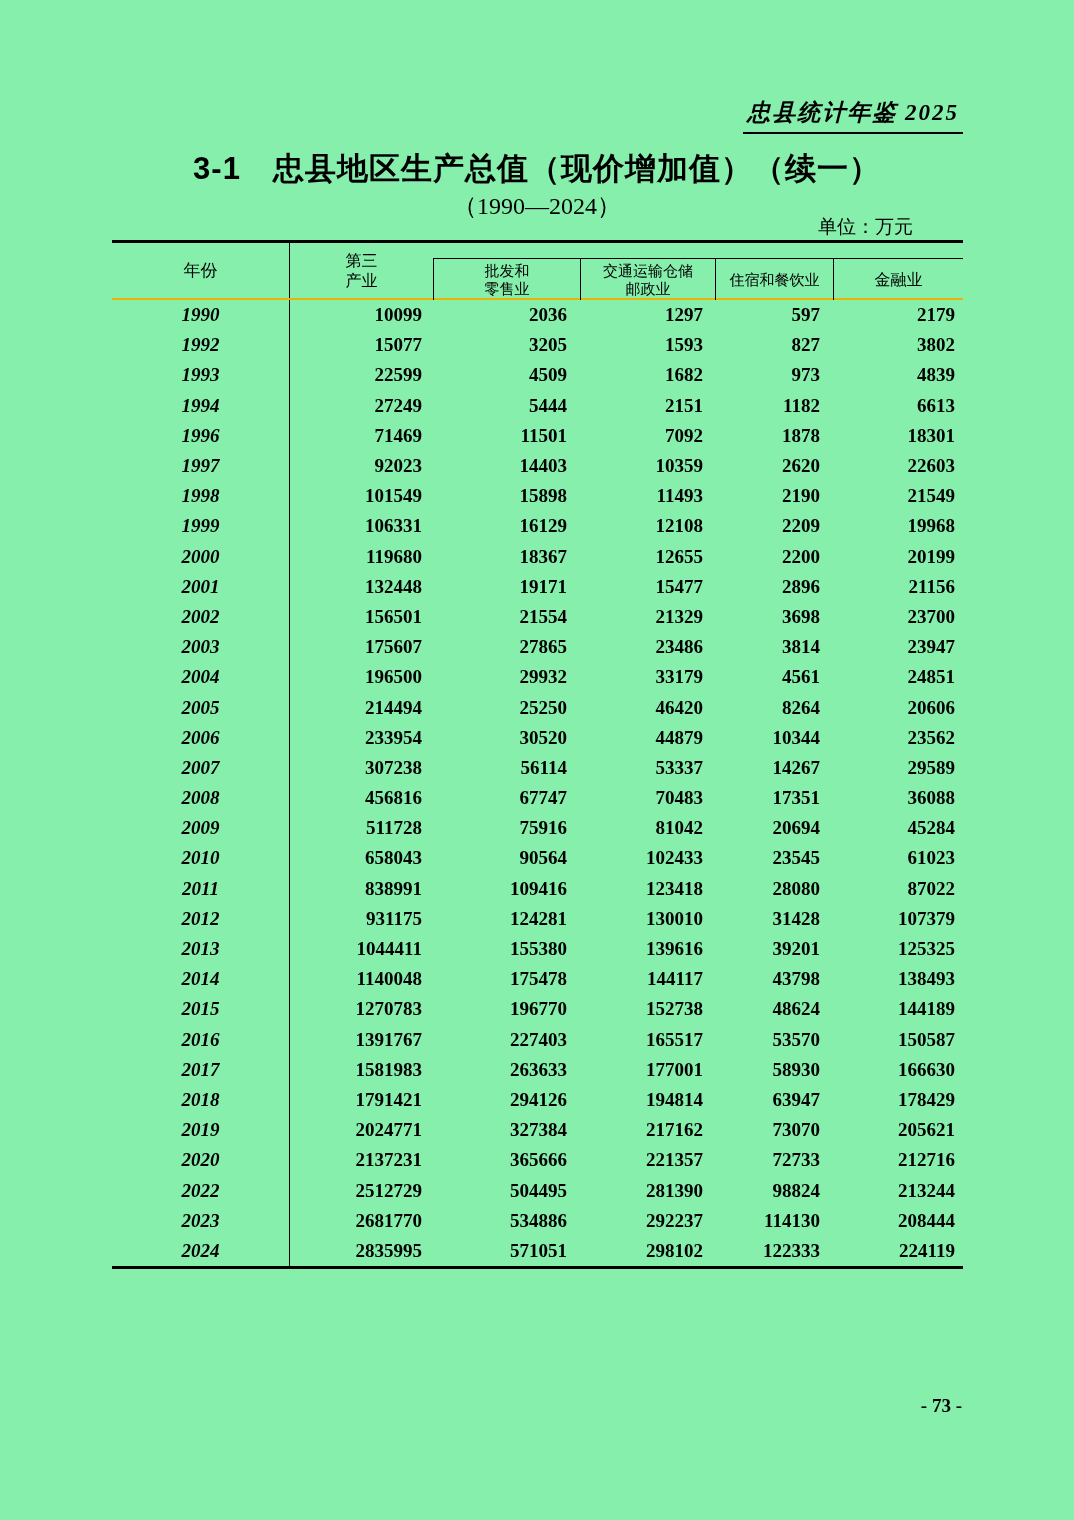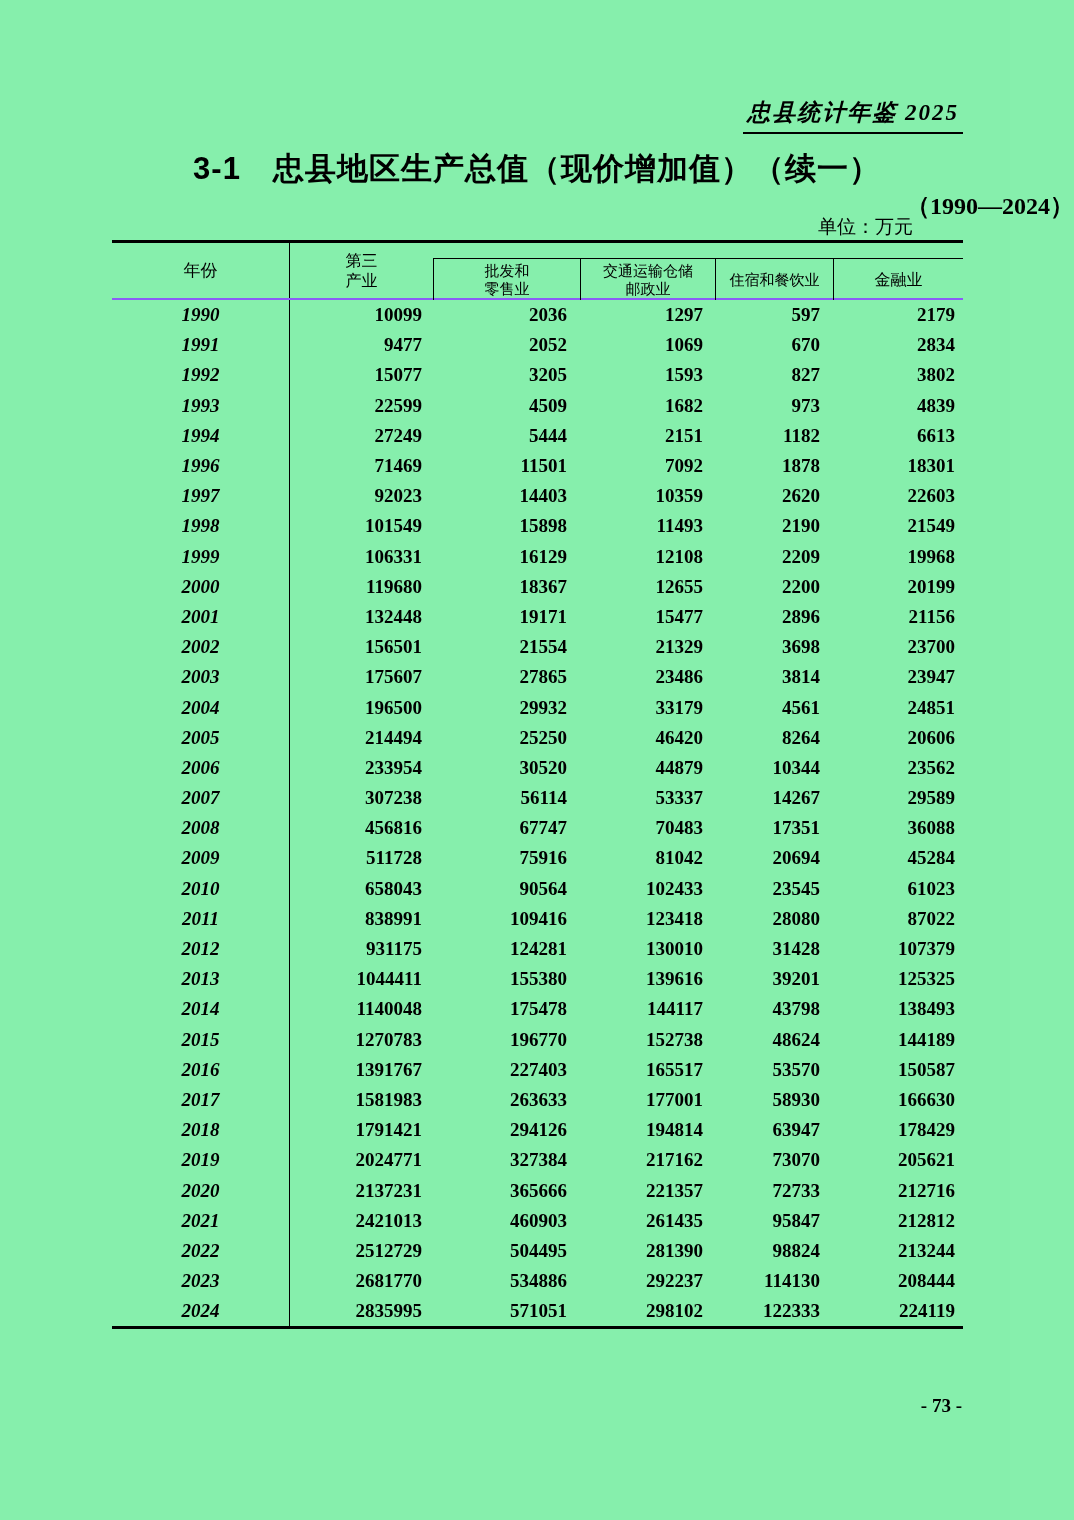--- a/index.html
+++ b/index.html
@@ -30,40 +30,40 @@
     top: 148px; left: 0; width: 100%;
     text-align: center;
     font-family: "Liberation Sans", "DejaVu Sans", sans-serif;
     font-size: 31px;
     font-weight: bold;
     letter-spacing: 1px;
   }
   .table-subtitle {
     position: absolute;
     top: 190px; left: 0; width: 100%;
-    text-align: right;
+    text-align: center;
     font-size: 24px;
-    font-weight: bold;
+    font-weight: normal;
   }
   .unit-label {
     position: absolute;
     top: 214px; right: 161px;
     font-size: 19px;
   }
   .stat-table {
     position: absolute;
     top: 240px; left: 112px;
     width: 851px;
     border-top: 3px solid #000;
     border-bottom: 3px solid #000;
   }
   .thead {
     display: flex;
     height: 57px;
-    border-bottom: 2px solid #8b5cf6;
+    border-bottom: 2px solid #eab308;
   }
   .th-year {
     width: 178px;
     border-right: 1px solid #000;
     display: flex; align-items: center; justify-content: center;
     font-size: 17px;
   }
   .th-tertiary {
     width: 143px;
     display: flex; flex-direction: column;
@@ -153,28 +153,20 @@
     <div class="tbody" id="tbody">
         <div class="trow">
           <div class="cell c-year">1990</div>
           <div class="cell c-tertiary">10099</div>
           <div class="cell c-wholesale">2036</div>
           <div class="cell c-transport">1297</div>
           <div class="cell c-accommodation">597</div>
           <div class="cell c-finance">2179</div>
         </div>
         <div class="trow">
-          <div class="cell c-year">1991</div>
-          <div class="cell c-tertiary">9477</div>
-          <div class="cell c-wholesale">2052</div>
-          <div class="cell c-transport">1069</div>
-          <div class="cell c-accommodation">670</div>
-          <div class="cell c-finance">2834</div>
-        </div>
-        <div class="trow">
           <div class="cell c-year">1992</div>
           <div class="cell c-tertiary">15077</div>
           <div class="cell c-wholesale">3205</div>
           <div class="cell c-transport">1593</div>
           <div class="cell c-accommodation">827</div>
           <div class="cell c-finance">3802</div>
         </div>
         <div class="trow">
           <div class="cell c-year">1993</div>
           <div class="cell c-tertiary">22599</div>
@@ -385,28 +377,20 @@
         </div>
         <div class="trow">
           <div class="cell c-year">2020</div>
           <div class="cell c-tertiary">2137231</div>
           <div class="cell c-wholesale">365666</div>
           <div class="cell c-transport">221357</div>
           <div class="cell c-accommodation">72733</div>
           <div class="cell c-finance">212716</div>
         </div>
         <div class="trow">
-          <div class="cell c-year">2021</div>
-          <div class="cell c-tertiary">2421013</div>
-          <div class="cell c-wholesale">460903</div>
-          <div class="cell c-transport">261435</div>
-          <div class="cell c-accommodation">95847</div>
-          <div class="cell c-finance">212812</div>
-        </div>
-        <div class="trow">
           <div class="cell c-year">2022</div>
           <div class="cell c-tertiary">2512729</div>
           <div class="cell c-wholesale">504495</div>
           <div class="cell c-transport">281390</div>
           <div class="cell c-accommodation">98824</div>
           <div class="cell c-finance">213244</div>
         </div>
         <div class="trow">
           <div class="cell c-year">2023</div>
           <div class="cell c-tertiary">2681770</div>

